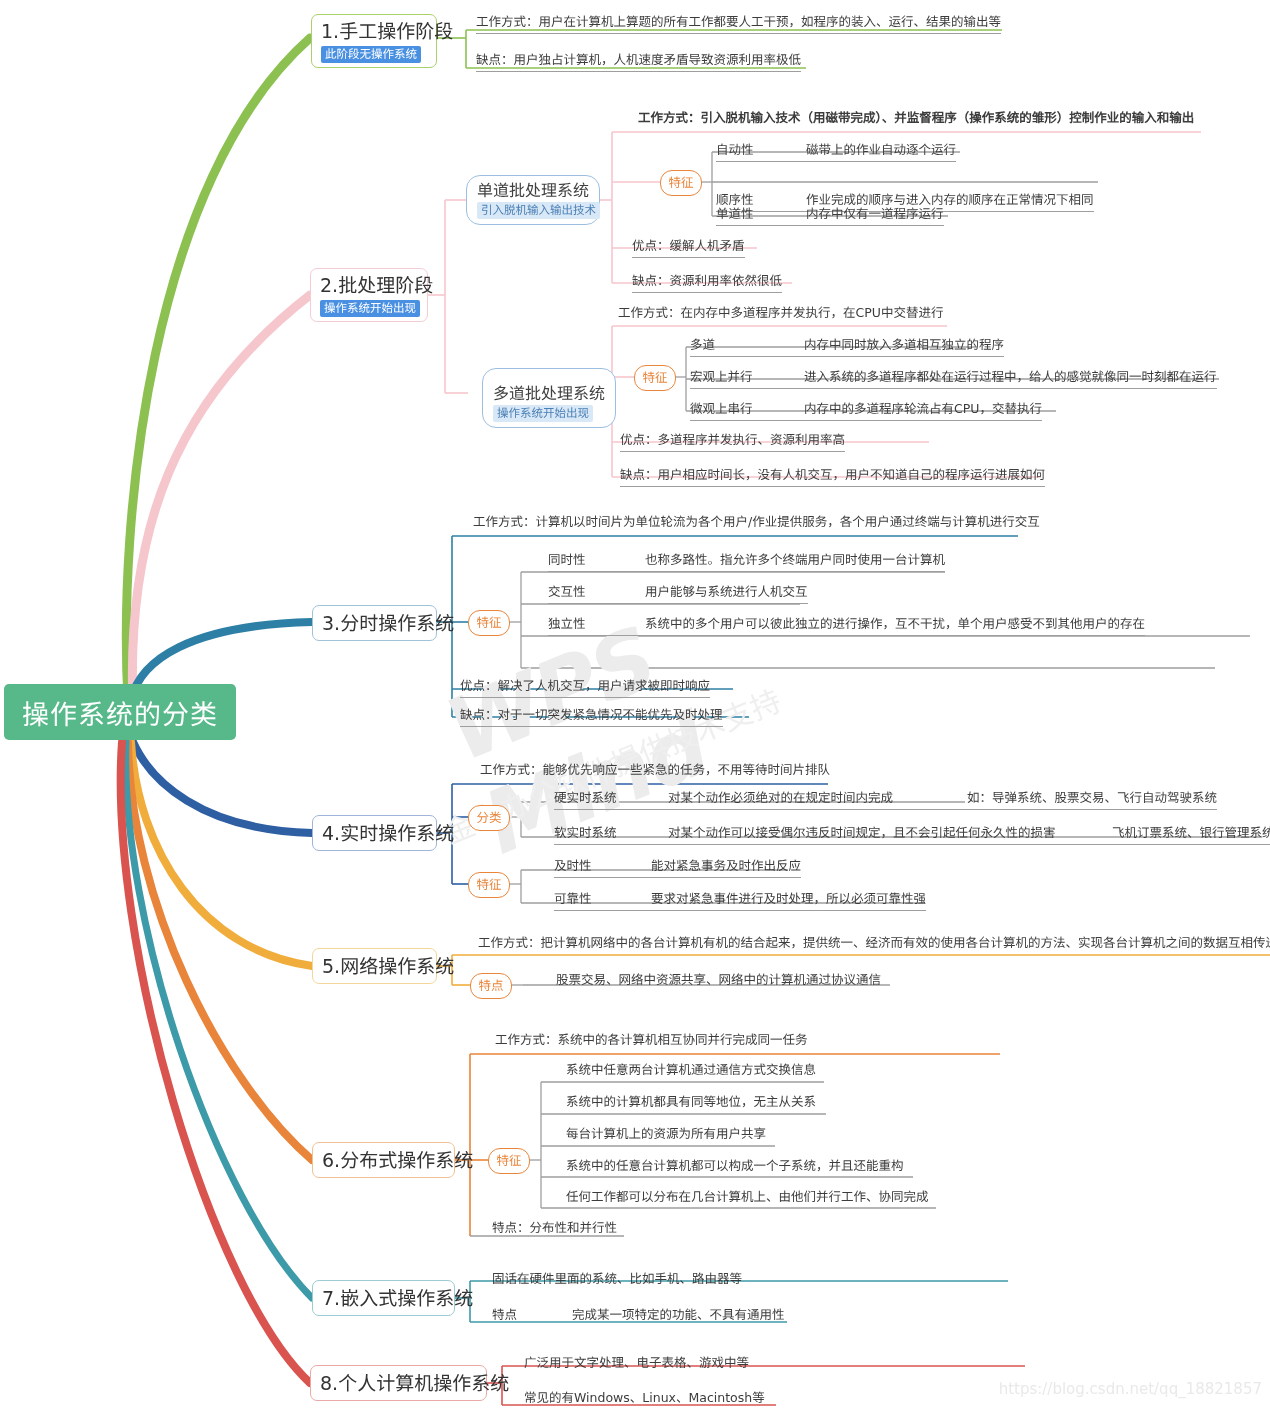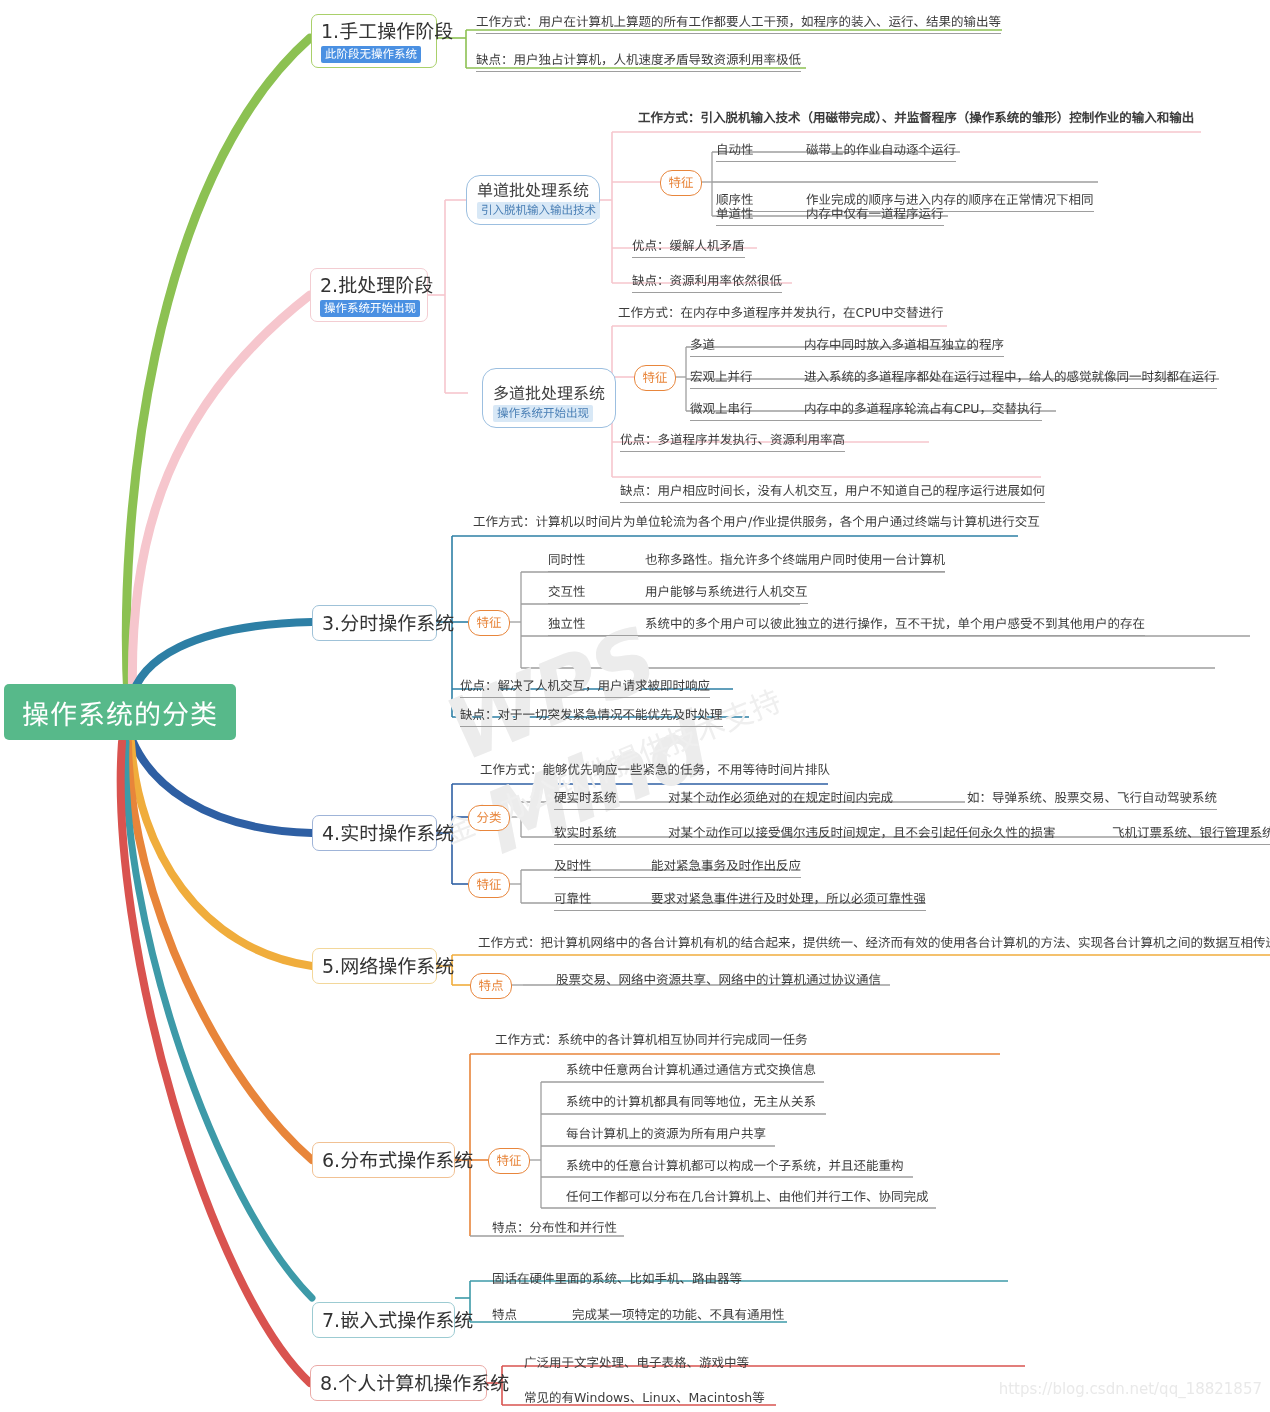--- a/index.html
+++ b/index.html
@@ -247,21 +247,21 @@
   </div>
   <div class="kv" style="left:690px;top:369px;">
     <span class="key" style="width:110px;">宏观上并行</span>
     <span class="val">进入系统的多道程序都处在运行过程中，给人的感觉就像同一时刻都在运行</span>
   </div>
   <div class="kv" style="left:690px;top:401px;">
     <span class="key" style="width:110px;">微观上串行</span>
     <span class="val">内存中的多道程序轮流占有CPU，交替执行</span>
   </div>
   <div class="leaf ul" style="left:620px;top:432px;">优点：多道程序并发执行、资源利用率高</div>
-  <div class="leaf ul" style="left:620px;top:467px;margin-top:16px;">缺点：用户相应时间长，没有人机交互，用户不知道自己的程序运行进展如何</div>
+  <div class="leaf ul" style="left:620px;top:467px;">缺点：用户相应时间长，没有人机交互，用户不知道自己的程序运行进展如何</div>
 
   <div class="topic" style="left:312px;top:605px;width:125px;height:36px;border-color:#9fc2d8;">
     <span class="t-title">3.分时操作系统</span>
   </div>
   <div class="leaf nb" style="left:473px;top:514px;">工作方式：计算机以时间片为单位轮流为各个用户/作业提供服务，各个用户通过终端与计算机进行交互</div>
   <div class="pill" style="left:468px;top:610px;width:40px;height:24px;">
     <span>特征</span>
   </div>
   <div class="kv" style="left:548px;top:552px;">
     <span class="key" style="width:93px;">同时性</span>
@@ -323,21 +323,21 @@
   <div class="pill" style="left:488px;top:1148px;width:40px;height:24px;">
     <span>特征</span>
   </div>
   <div class="leaf nb" style="left:566px;top:1062px;">系统中任意两台计算机通过通信方式交换信息</div>
   <div class="leaf nb" style="left:566px;top:1094px;">系统中的计算机都具有同等地位，无主从关系</div>
   <div class="leaf nb" style="left:566px;top:1126px;">每台计算机上的资源为所有用户共享</div>
   <div class="leaf nb" style="left:566px;top:1158px;">系统中的任意台计算机都可以构成一个子系统，并且还能重构</div>
   <div class="leaf nb" style="left:566px;top:1189px;">任何工作都可以分布在几台计算机上、由他们并行工作、协同完成</div>
   <div class="leaf nb" style="left:492px;top:1220px;">特点：分布性和并行性</div>
 
-  <div class="topic" style="left:312px;top:1280px;width:143px;height:36px;border-color:#9ccbd2;margin-top:22px;">
+  <div class="topic" style="left:312px;top:1280px;width:143px;height:36px;border-color:#9ccbd2;">
     <span class="t-title">7.嵌入式操作系统</span>
   </div>
   <div class="leaf nb" style="left:492px;top:1271px;">固话在硬件里面的系统、比如手机、路由器等</div>
   <div class="leaf nb" style="left:492px;top:1307px;">
     <span class="key" style="display:inline-block;width:76px;">特点</span>
     <span class="val">完成某一项特定的功能、不具有通用性</span>
   </div>
 
   <div class="topic" style="left:310px;top:1365px;width:177px;height:36px;border-color:#eaa9a6;">
     <span class="t-title">8.个人计算机操作系统</span>

